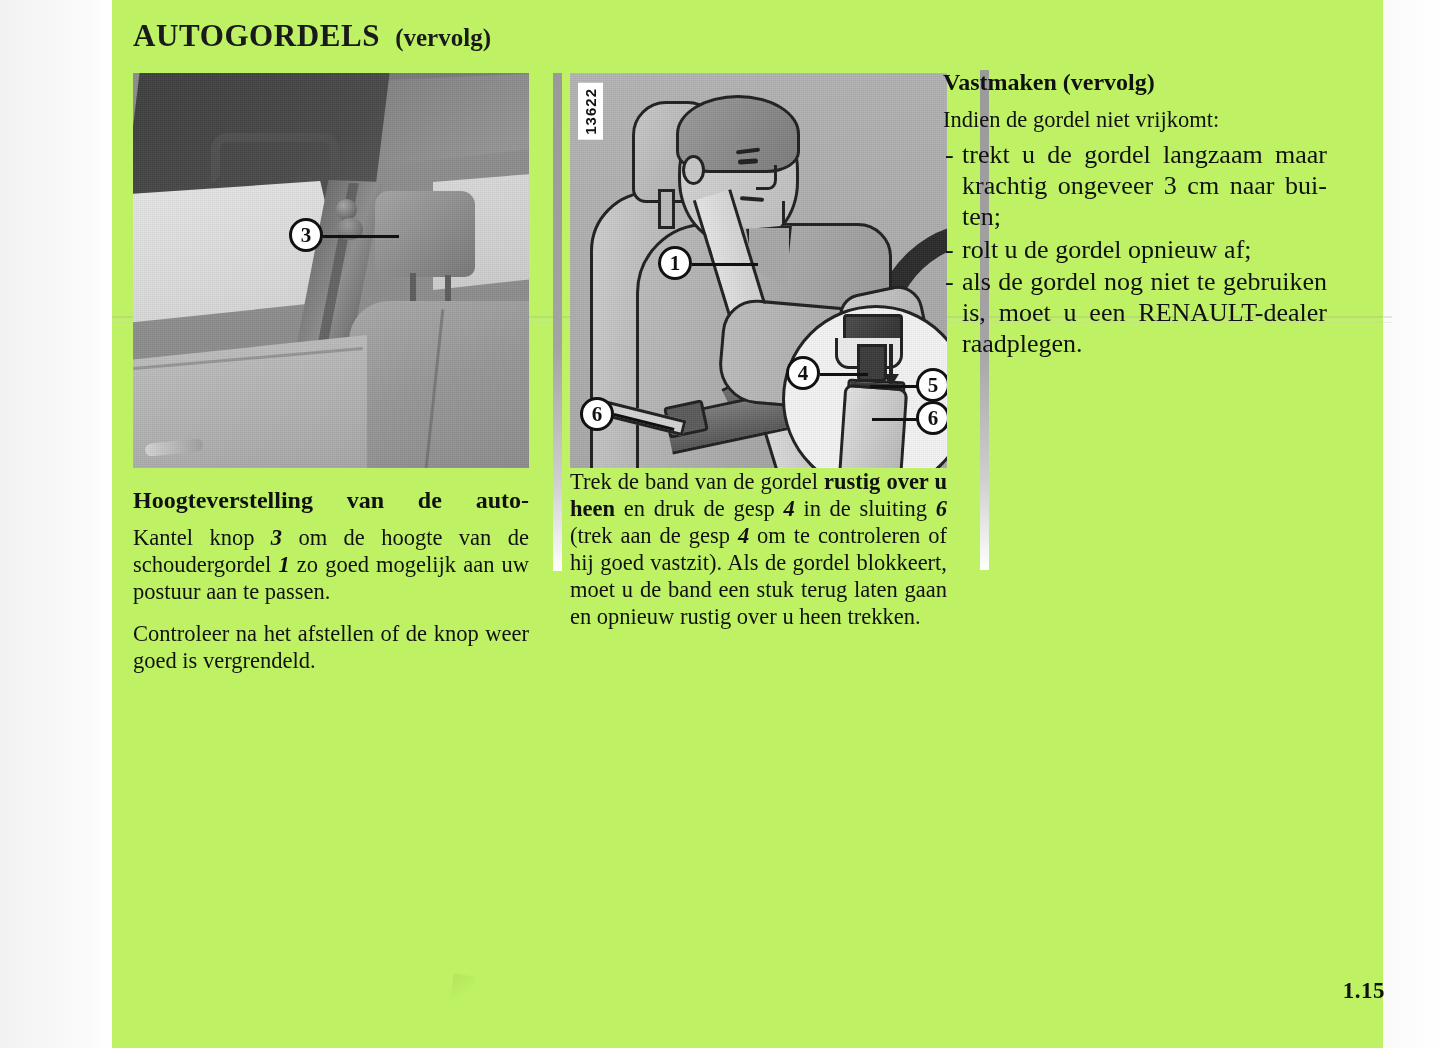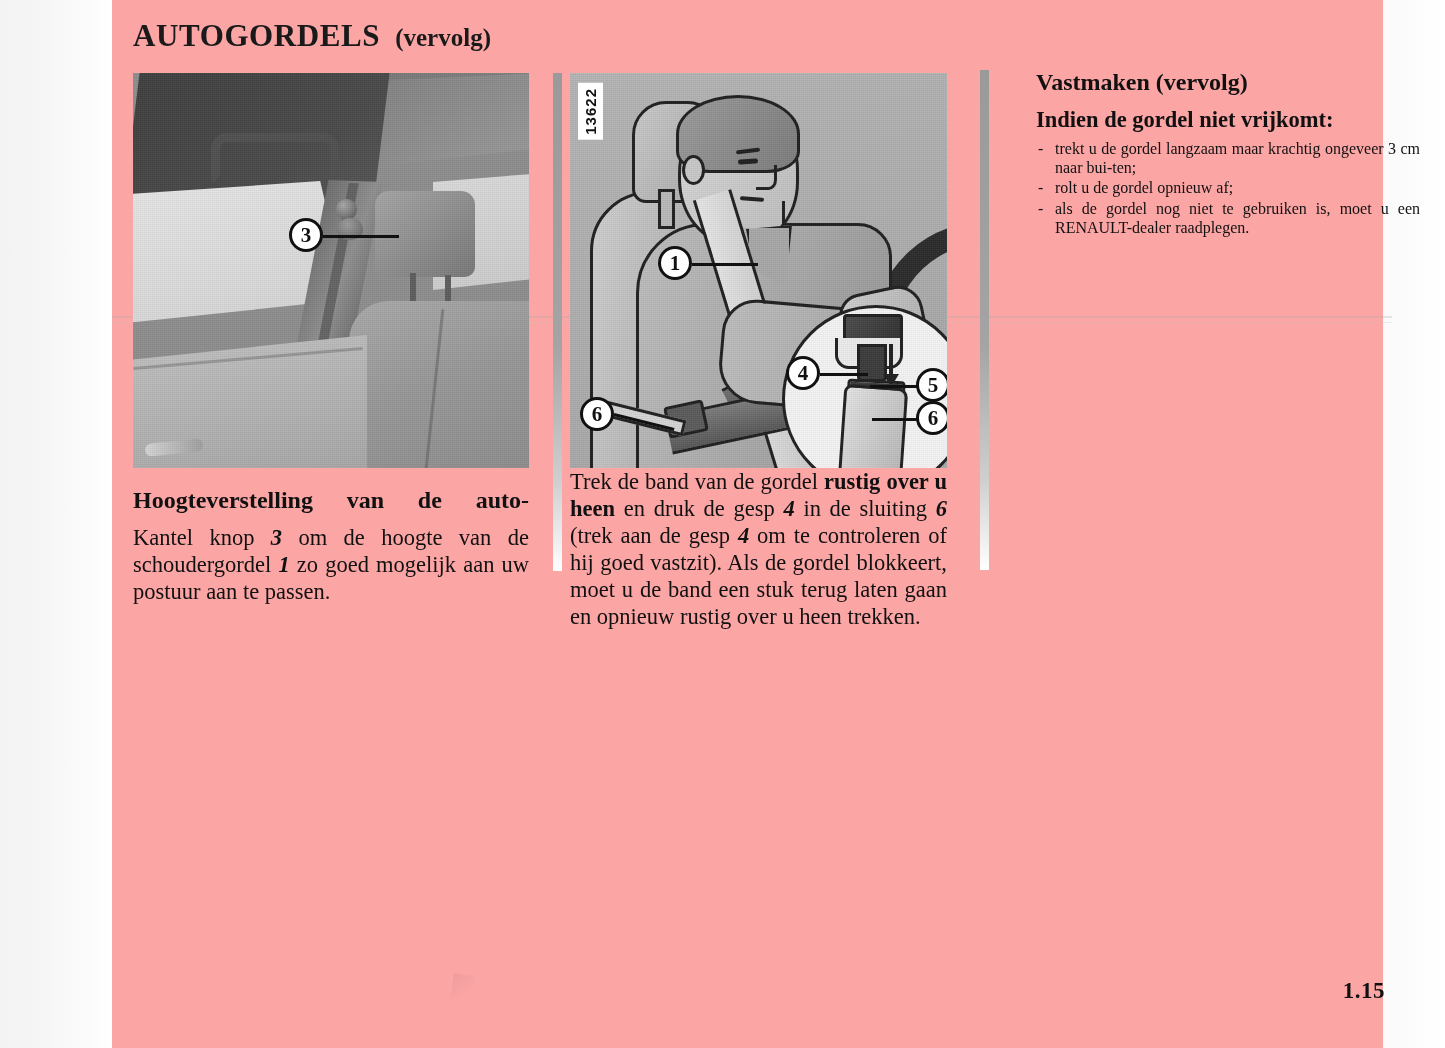--- a/index.html
+++ b/index.html
@@ -12,21 +12,21 @@
     height: 1048px;
     position: relative;
     font-family: "Liberation Serif", "DejaVu Serif", serif;
     overflow: hidden;
   }
 
   
   #page {
     position: absolute;
     inset: 0;
-    background: #fca5a5;
+    background: #bef264;
     border-radius: 25px;
   }
   
   #gutter-left {
     position: absolute;
     left: 0; top: 0;
     width: 112px; height: 1048px;
     background: linear-gradient(to right, #f2f2f2 0%, #f7f7f7 45%, #fbfbfb 80%, #ffffff 100%);
   }
   #gutter-right {
@@ -73,21 +73,21 @@
     font-size: 25px;
     font-weight: bold;
     color: #1a1a1a;
     margin-left: 11px;
   }
 
   
   .col { position: absolute; }
   #col-left   { left: 133px;  top: 73px;  width: 396px; }
   #col-mid    { left: 570px;  top: 73px;  width: 377px; }
-  #col-right  { left: 1036px; top: 68px;  width: 384px; }
+  #col-right  { left: 943px; top: 68px;  width: 384px; }
 
   
   .divider {
     position: absolute;
     width: 9px;
     background: linear-gradient(to bottom,
         #9a9a9a 0%, #a4a4a4 55%, #cfcfcf 82%, #f4f4f4 96%, #ffffff 100%);
   }
   #divider-1 { left: 553px;  top: 73px; height: 498px; }
   #divider-2 { left: 980px;  top: 70px; height: 500px; }
@@ -460,21 +460,21 @@
   .bld { font-weight: bold; }
 
   
   ul.dash {
     list-style: none;
     margin: 0; padding: 0;
   }
   ul.dash li {
     position: relative;
     padding-left: 19px;
-    font-size: 16px;
+    font-size: 26px;
     line-height: 1.20;
     color: #111;
     text-align: justify;
     margin-bottom: 1px;
   }
   ul.dash li::before {
     content: "-";
     position: absolute;
     left: 2px; top: 0;
   }
@@ -539,20 +539,21 @@
       <div class="callout" style="left:156px; top:145px;">3</div>
 
       <div class="grain"></div>
     </div>
 
     <h2 class="sec" style="margin-top:-32px;"><span>gordels</span></h2>
     <h2 class="sec just"><span>Hoogteverstelling van de auto-</span></h2>
 
     <p class="body"><span>Kantel knop </span><b class="n">3</b><span> om de hoogte van de schoudergordel </span><b class="n">1</b><span> zo goed mogelijk aan uw postuur aan te passen.</span></p>
 
+    <p class="body last">Controleer na het afstellen of de knop weer goed is vergrendeld.</p>
   </div>
 
   <div class="col" id="col-mid">
 
     <div class="figure" id="fig-mid">
       <div class="art" id="art-bg"></div>
 
       <div class="art" id="art-seatback"></div>
       <div class="art" id="art-headrest"></div>
       <div class="art" id="art-hr-post"></div>
@@ -612,21 +613,21 @@
     </div>
 
 
     <p class="body last"><span>Trek de band van de gordel </span><span class="bld">rustig over u heen</span><span> en druk de gesp </span><b class="n">4</b><span> in de sluiting </span><b class="n">6</b><span> (trek aan de gesp </span><b class="n">4</b><span> om te controleren of hij goed vastzit). Als de gordel blokkeert, moet u de band een stuk terug laten gaan en opnieuw rustig over u heen trekken.</span></p>
   </div>
 
   <div class="col" id="col-right">
 
     <h2 class="sec">Vastmaken (vervolg)</h2>
 
-    <p class="body" style="margin-bottom:6px; text-align:left;font-weight:bold;">Indien de gordel niet vrijkomt:</p>
+    <p class="body" style="margin-bottom:6px; text-align:left;">Indien de gordel niet vrijkomt:</p>
 
     <ul class="dash">
       <li>trekt u de gordel langzaam maar krachtig ongeveer 3 cm naar bui-ten;</li>
       <li class="nj">rolt u de gordel opnieuw af;</li>
       <li>als de gordel nog niet te gebruiken is, moet u een RENAULT-dealer raadplegen.</li>
     </ul>
 
     <div class="gap"></div>
 
 

